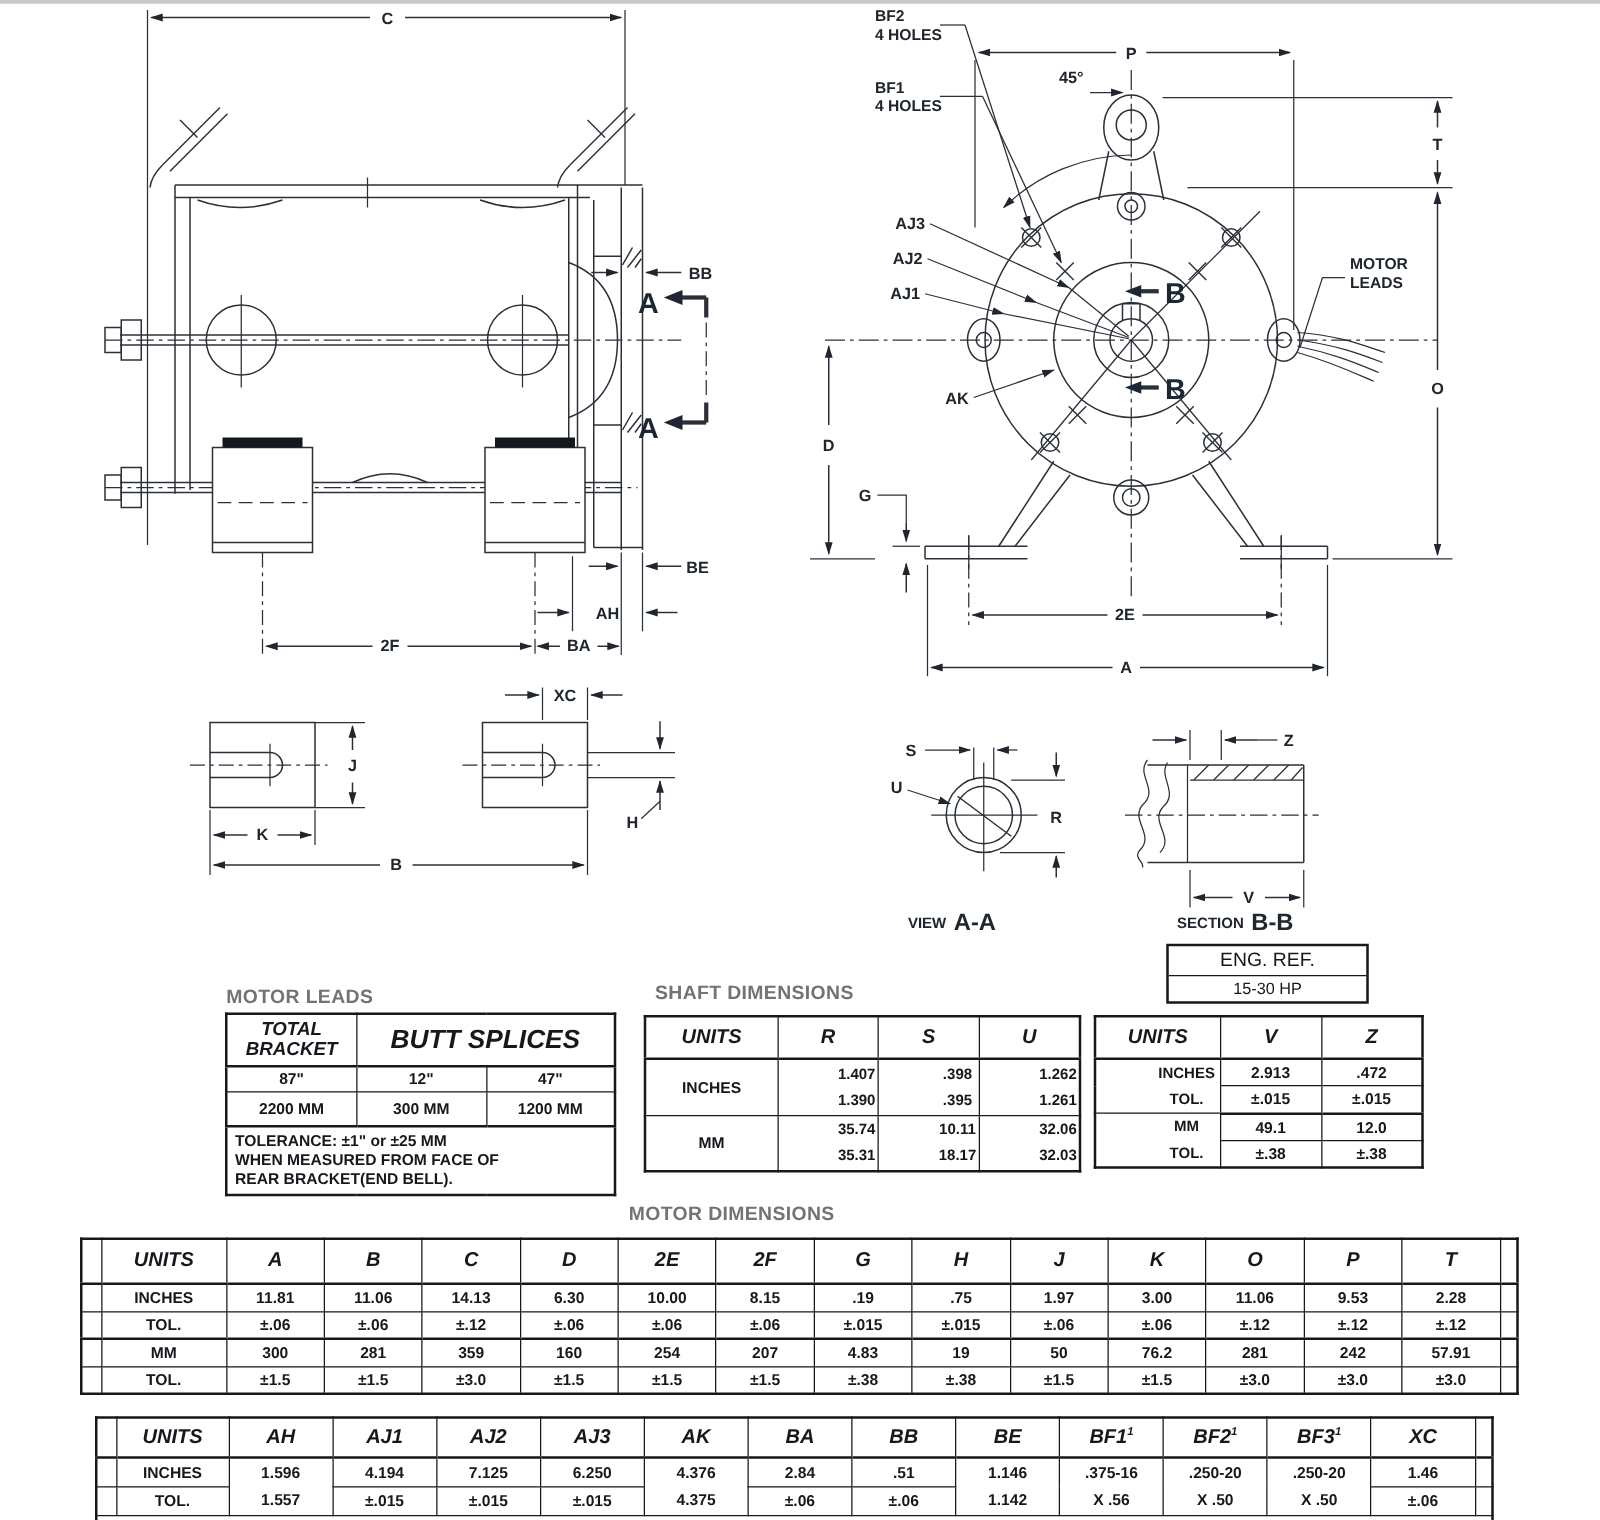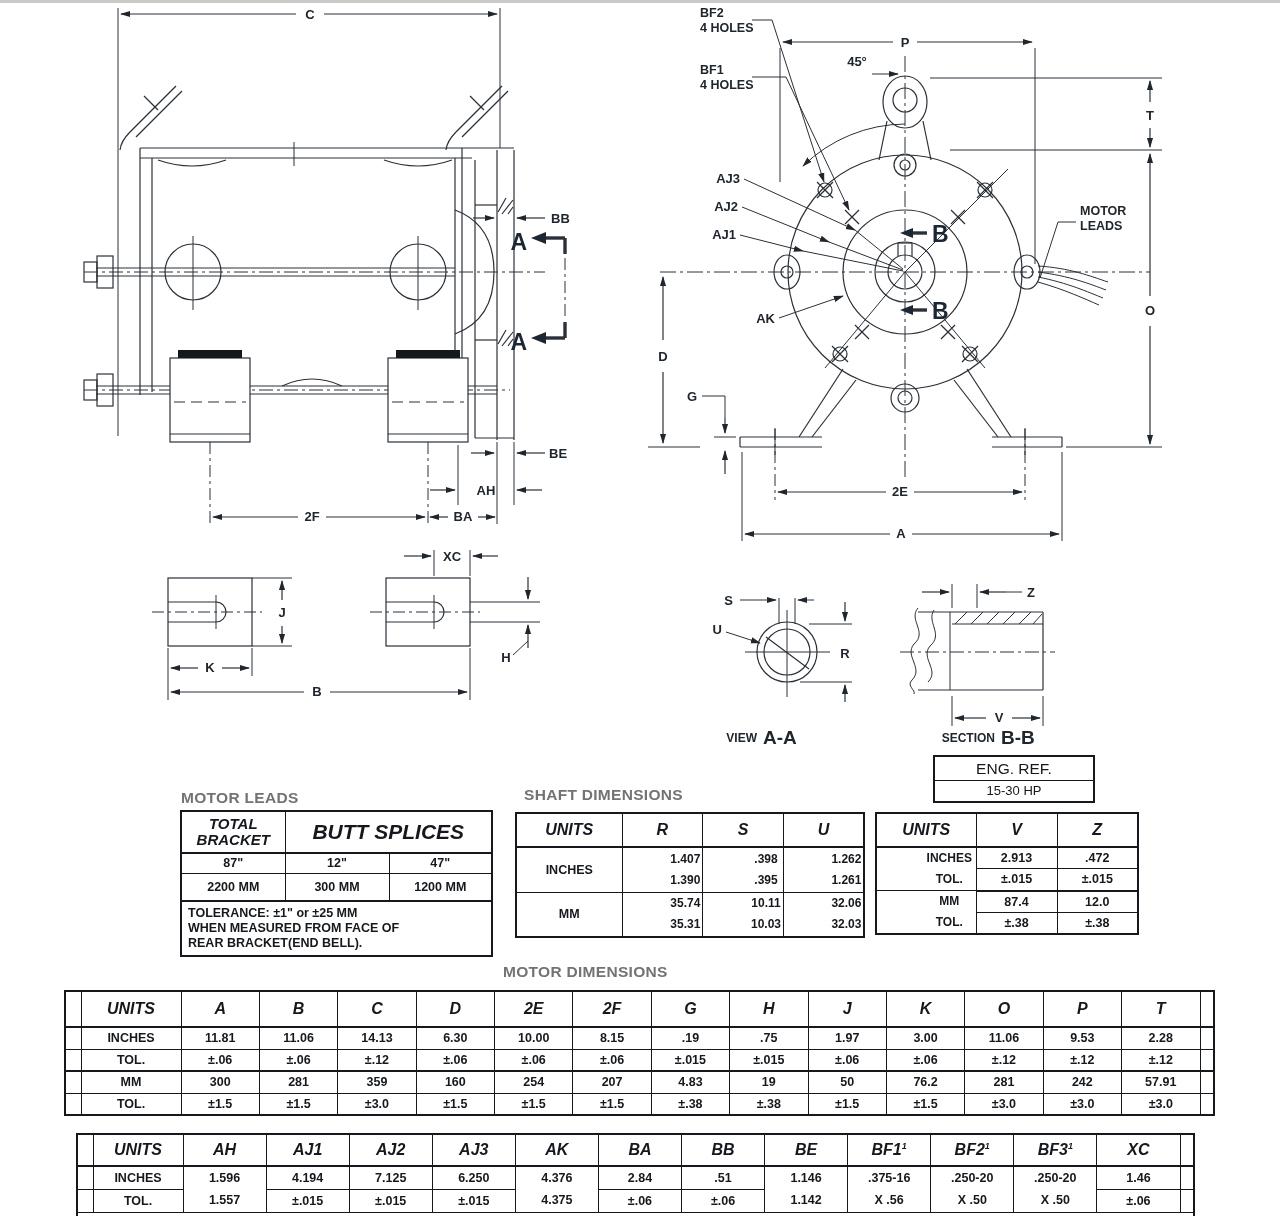--- a/index.html
+++ b/index.html
@@ -483,21 +483,21 @@
       </td>
     </tr>
     <tr style="height:45px;">
       <td class="v">MM</td>
       <td class="stack2">
         <div>35.74</div>
         <div>35.31</div>
       </td>
       <td class="stack2">
         <div>10.11</div>
-        <div>10.03</div>
+        <div>18.17</div>
       </td>
       <td class="stack2">
         <div>32.06</div>
         <div>32.03</div>
       </td>
     </tr>
   </tbody>
     </table>
 
   <table class="abs t-outer" style="left:875px;top:812px;width:264px;">
@@ -522,21 +522,21 @@
     </tr>
     <tr style="height:21px;">
       <td class="v hb">±.015</td>
       <td class="v hb">±.015</td>
     </tr>
     <tr style="height:21px;">
       <td class="stack2" rowspan="2">
         <div>MM</div>
         <div>TOL.</div>
       </td>
-      <td class="v">87.4</td>
+      <td class="v">49.1</td>
       <td class="v">12.0</td>
     </tr>
     <tr style="height:21px;">
       <td class="v">±.38</td>
       <td class="v">±.38</td>
     </tr>
   </tbody>
     </table>
 
   <div class="tbl-title" style="left:503px;top:963px;">MOTOR DIMENSIONS</div>

